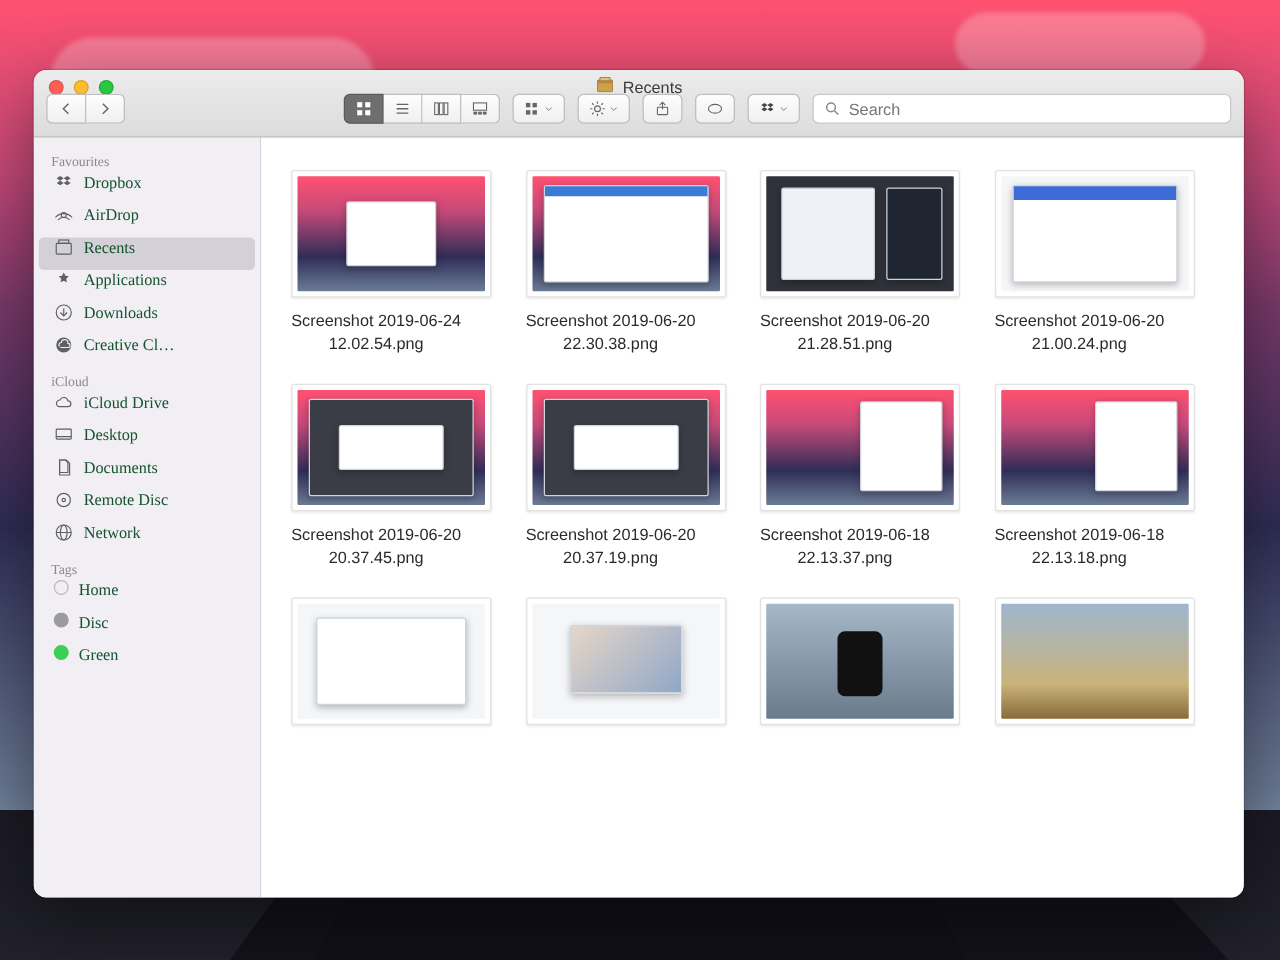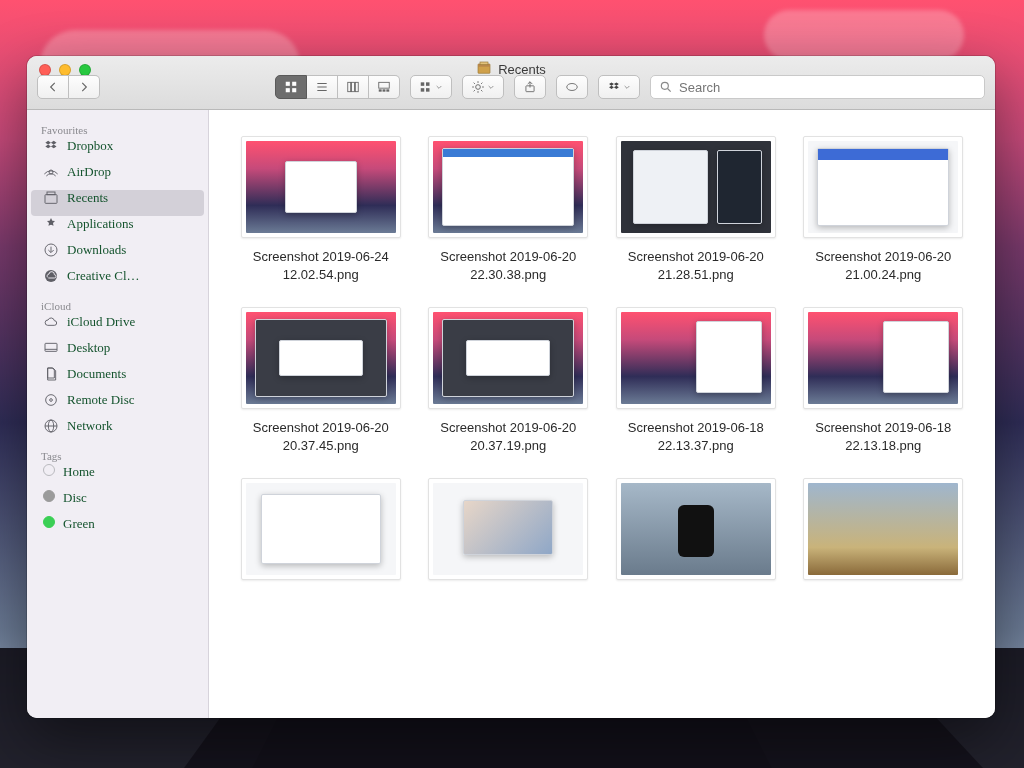--- a/index.html
+++ b/index.html
@@ -62,21 +62,21 @@
   .sb-item{display:flex;align-items:flex-start;gap:8px;height:26px;padding:0 12px;font-size:13px;color:#14532d;border-radius:4px;margin:0 4px;cursor:default;white-space:nowrap;overflow:hidden;text-overflow:ellipsis;}
   .sb-item.selected{background:#d3d0d8;}
   .sb-item svg{width:16px;height:16px;flex:none;fill:none;stroke:#5f5f66;stroke-width:1.4;}
   .sb-item span{overflow:hidden;text-overflow:ellipsis;}
   .tag-dot{width:12px;height:12px;border-radius:50%;border:1px solid #b9b9be;flex:none;}
   .tag-dot.gray{background:#9b9b9b;border-color:#9b9b9b;}
   .tag-dot.green{background:#3bcf55;border-color:#3bcf55;}
 
   .content{flex:1;background:#fff;overflow:hidden;}
   .grid{display:grid;grid-template-columns:repeat(4,1fr);gap:24px 12px;padding:26px 24px 0;}
-  .file{display:flex;flex-direction:column;align-items:center;}
+  .file{display:flex;flex-direction:column;align-items:flex-start;}
   .thumb{width:160px;height:102px;background:#fff;border:1px solid #e2e2e2;border-radius:2px;padding:4px;box-shadow:0 1px 2px rgba(0,0,0,.08);position:relative;overflow:hidden;}
   .thumb-inner{width:100%;height:100%;position:relative;overflow:hidden;border-radius:1px;}
   .thumb-inner.sunset{background:linear-gradient(180deg,#ff5170 0%,#c64a7a 30%,#2f2d57 70%,#6b7b95 100%);}
   .thumb-inner.dark{background:#2f323a;}
   .thumb-inner.light{background:#f5f6f8;}
   .thumb-inner.photo2{background:linear-gradient(180deg,#a6b8c8,#6a7b8c);}
   .thumb-inner.photo3{background:linear-gradient(180deg,#9fb6ce,#c9b37a 70%,#8a6a3a);}
   .dlg{position:absolute;background:#fff;border:1px solid #cfd3da;border-radius:2px;box-shadow:0 2px 6px rgba(0,0,0,.25);}
   .dlg.l{left:26%;top:22%;width:48%;height:56%;}
   .dlg.full{left:6%;top:8%;width:88%;height:84%;}

